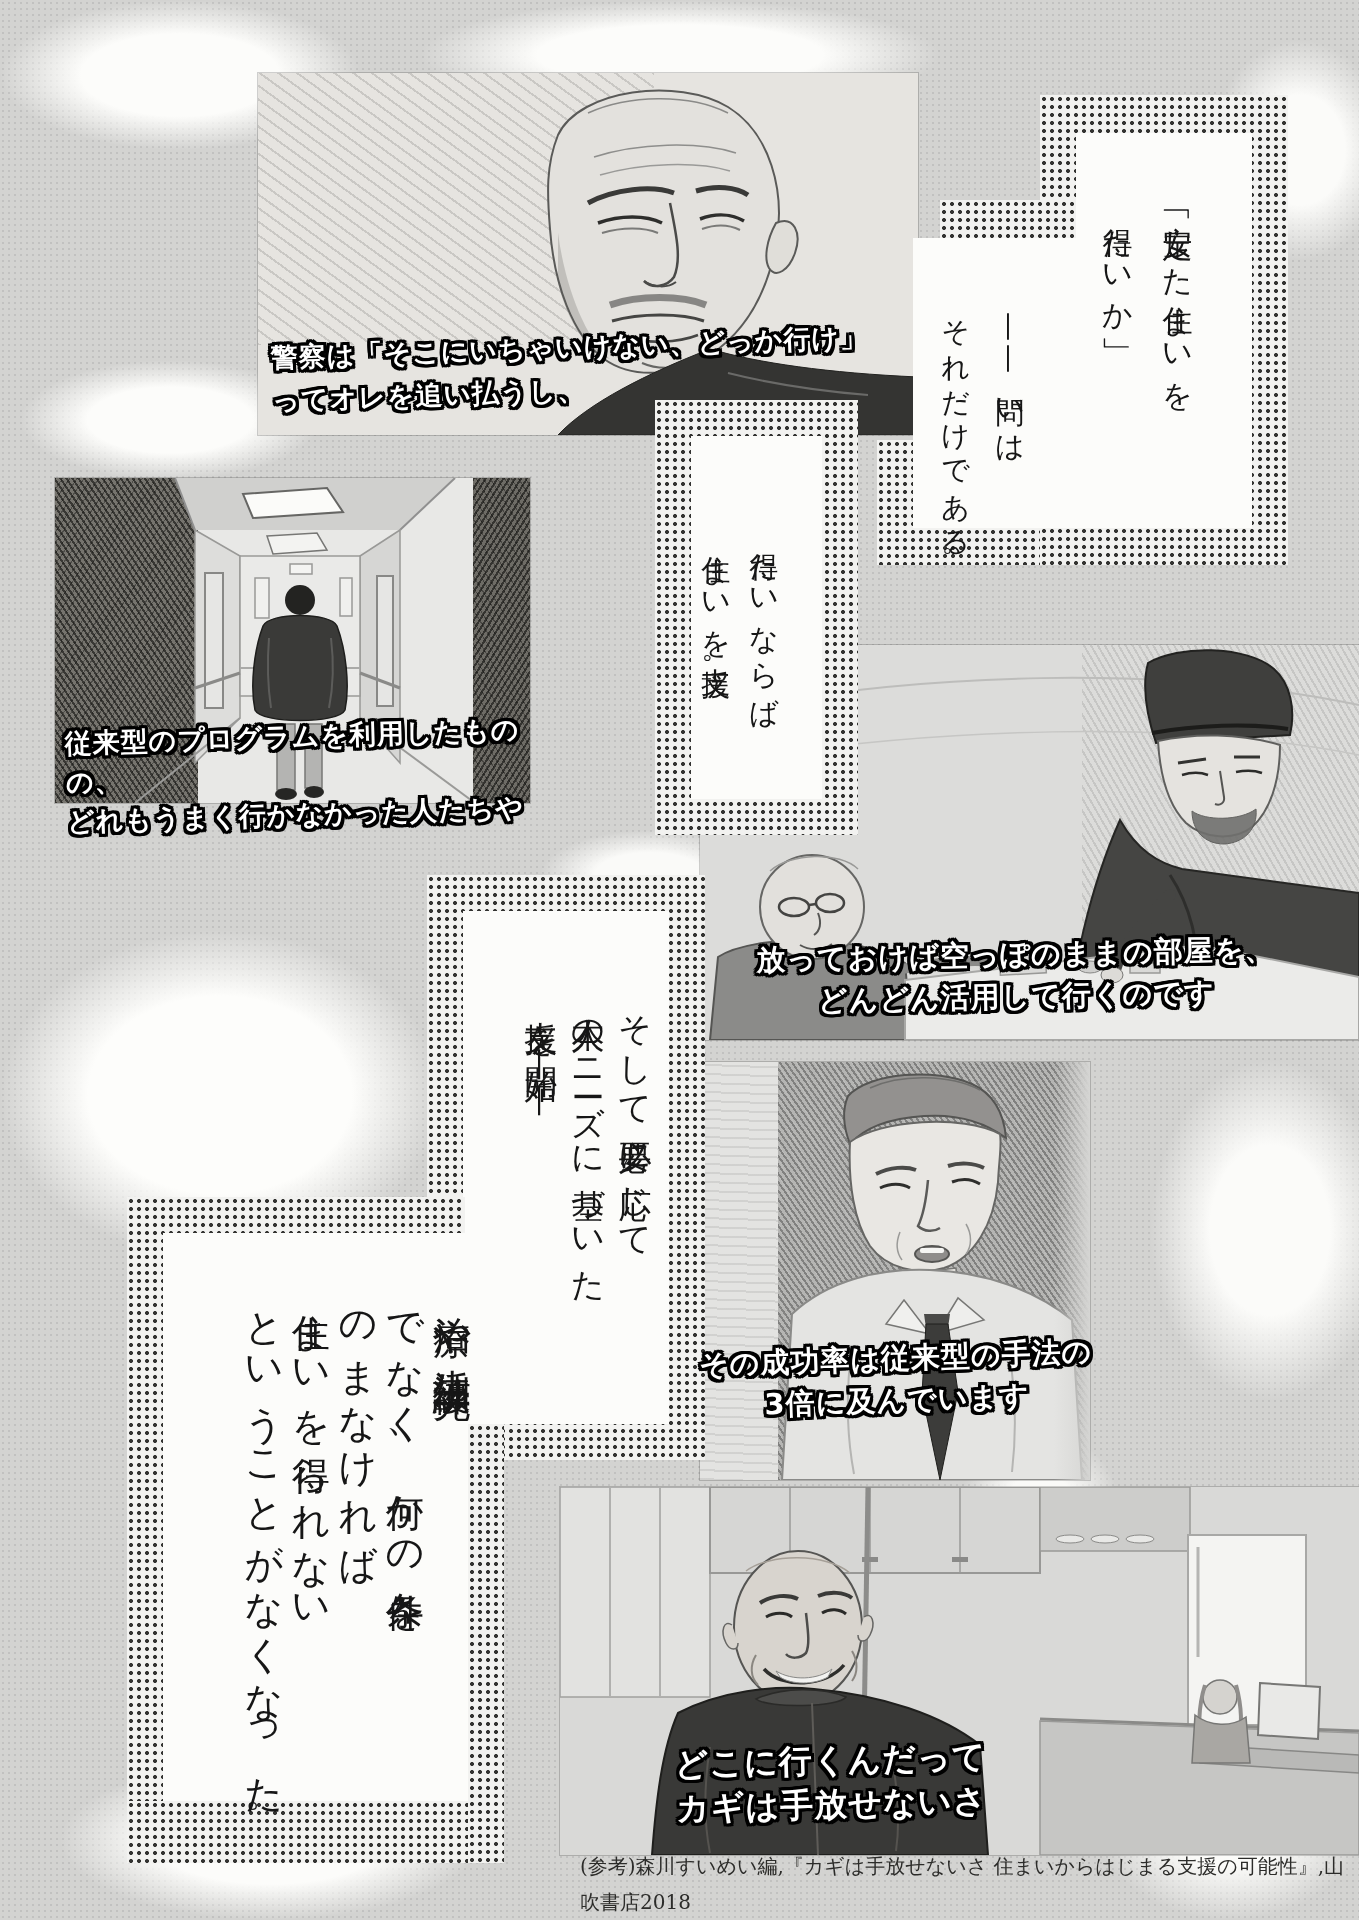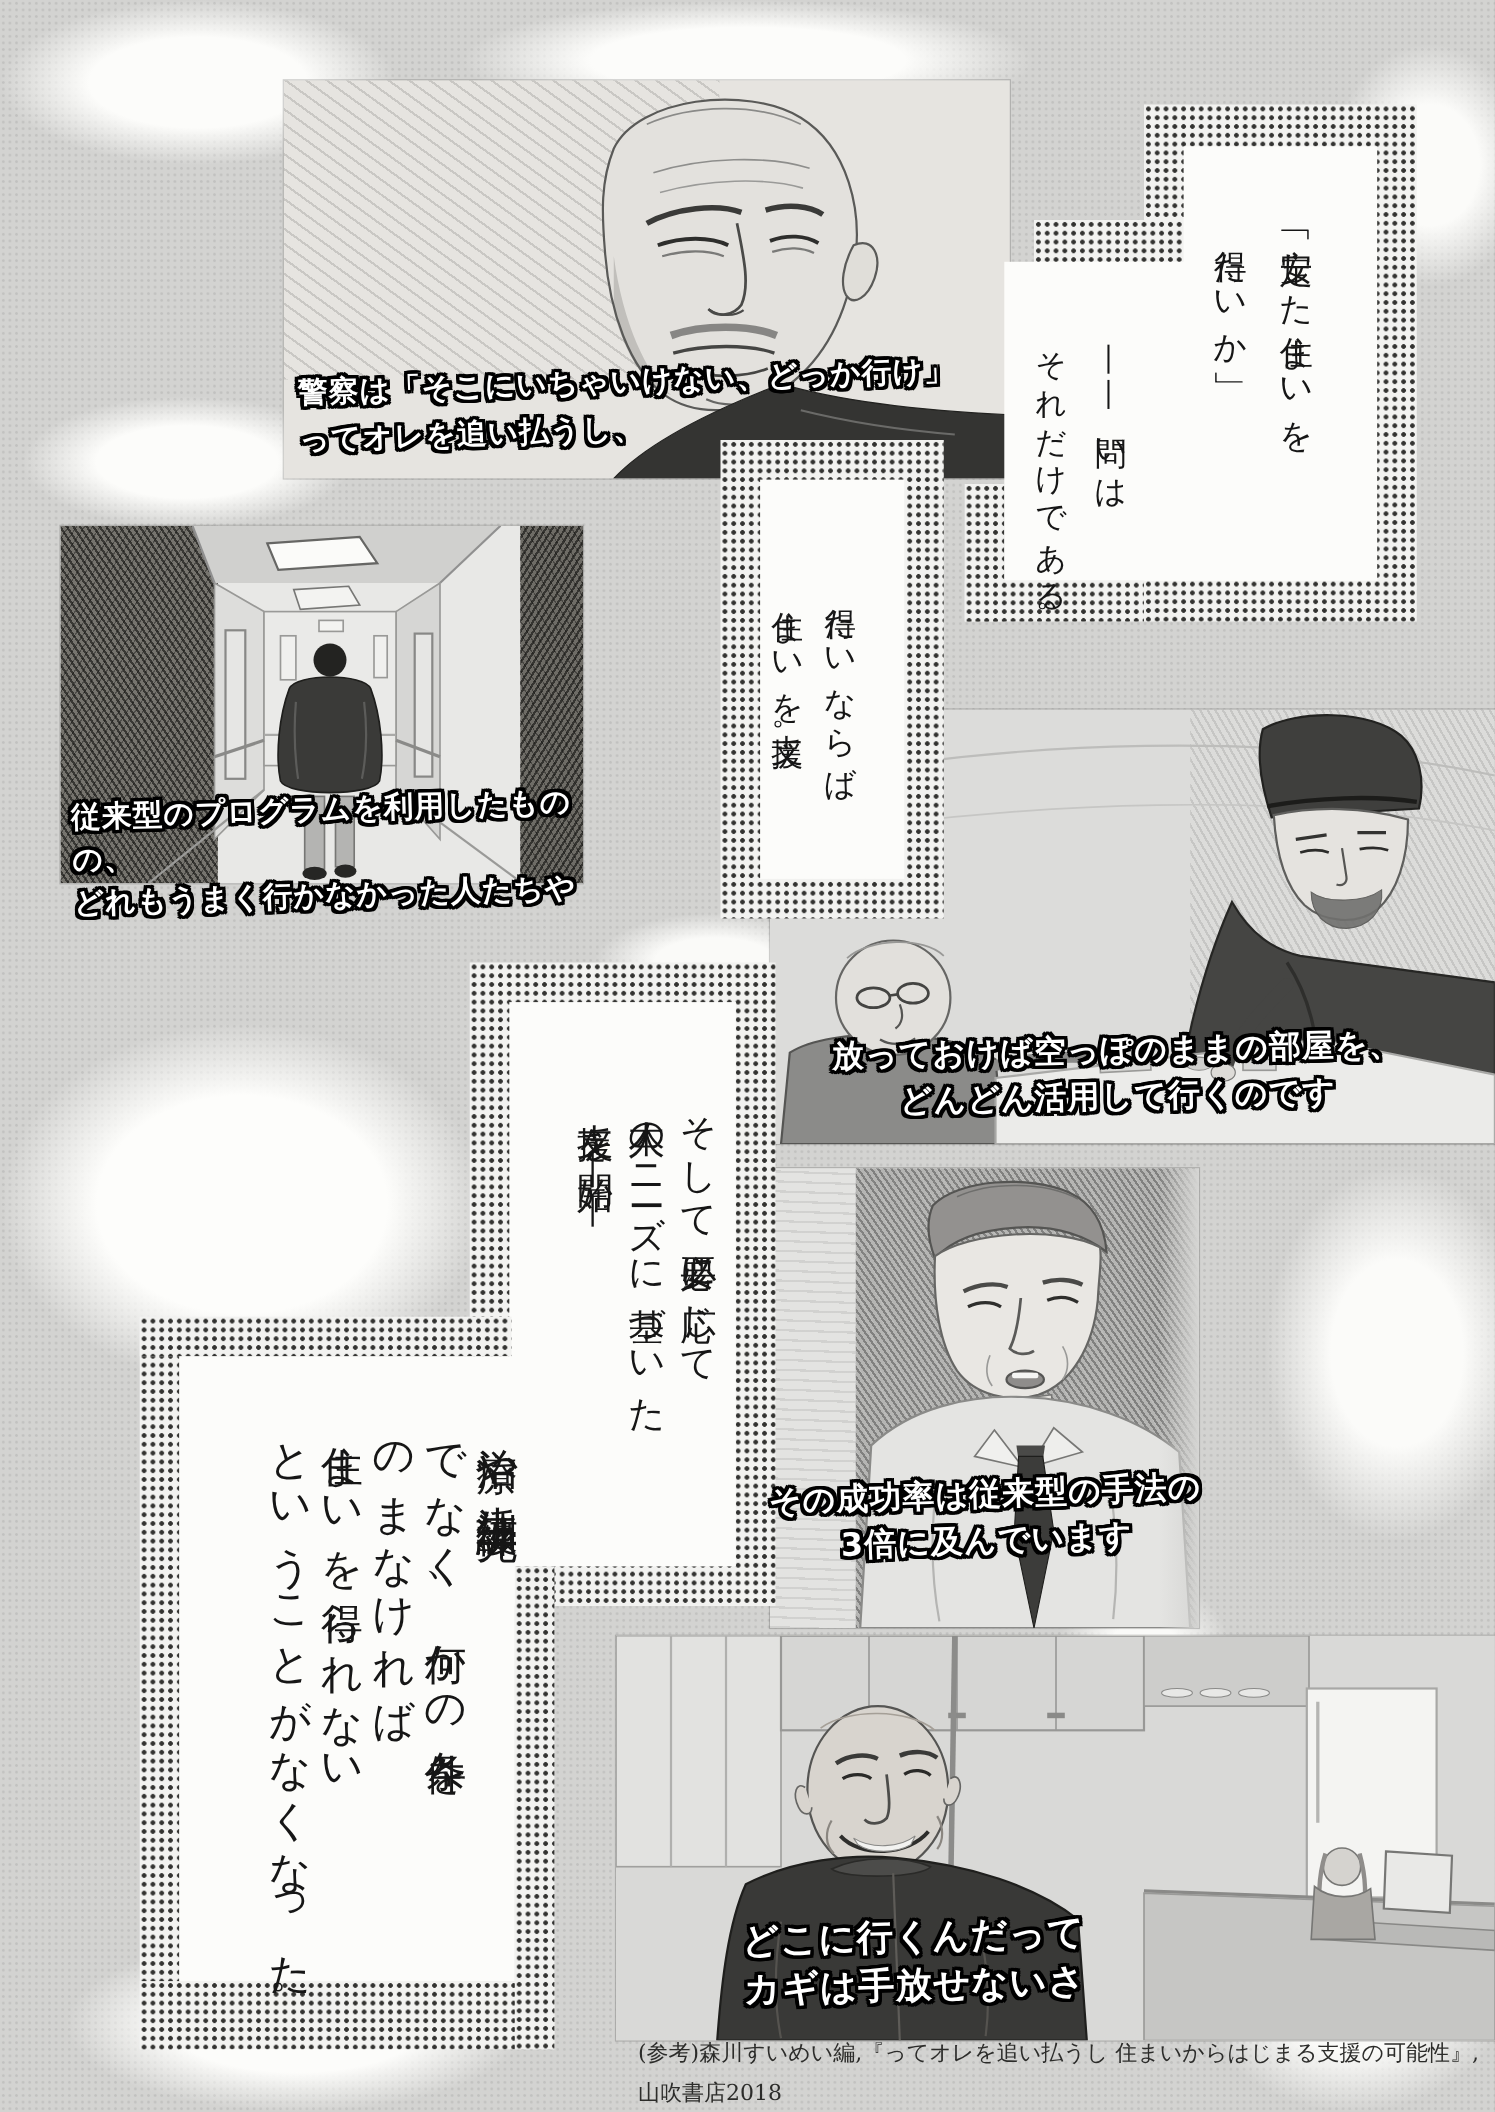--- a/index.html
+++ b/index.html
@@ -286,17 +286,17 @@
     <div>その成功率は従来型の手法の</div>
     <div>3倍に及んでいます</div>
   </div>
 
   <div class="cap" style="left:585px; top:1745px; width:490px; font-size:33px; line-height:44px; transform:rotate(-1.5deg); text-align:center;">
     <div>どこに行くんだって</div>
     <div>カギは手放せないさ</div>
   </div>
 
   <div class="refs" style="left:580px; top:1848px; width:770px; font-size:20px; line-height:36px;">
-    <div>(参考)森川すいめい編,『ってオレを追い払うし 住まいからはじまる支援の可能性』,山吹書店2018</div>
+    <div>(参考)森川すいめい編,『カギは手放せないさ 住まいからはじまる支援の可能性』,山吹書店2018</div>
 
   </div>
 
 </div>
 
 </body></html>

